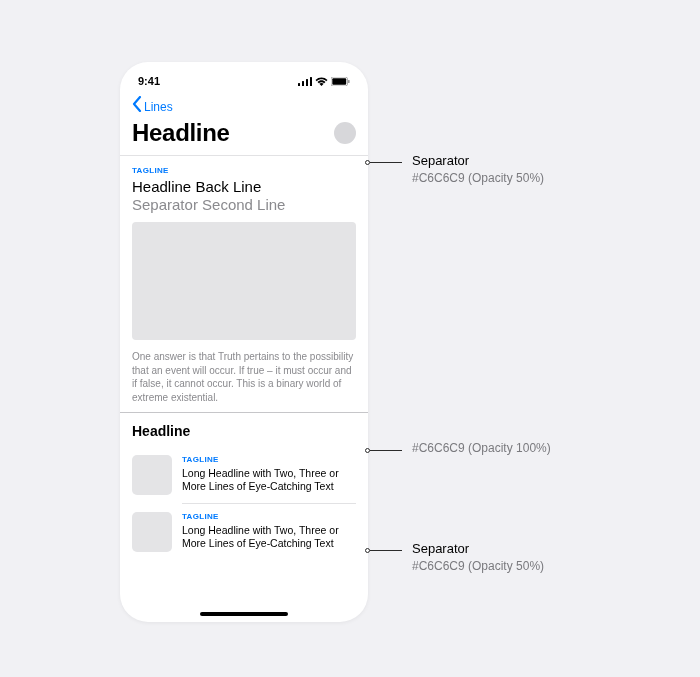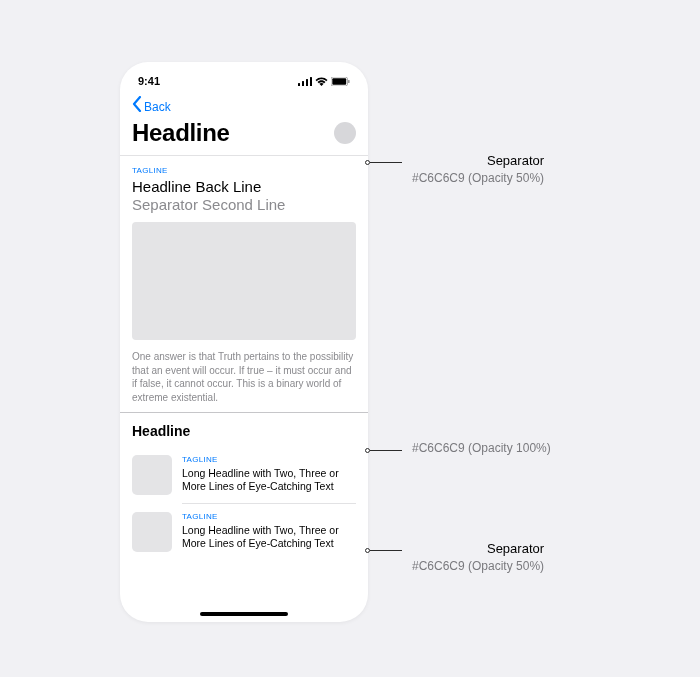--- a/index.html
+++ b/index.html
@@ -67,21 +67,21 @@
       background: #d7d7da;
     }
     .sep-50 { height: 1px; background: rgba(198,198,201,0.5); }
     .sep-100 { height: 1px; background: #c6c6c9; }
 
     .article {
       padding: 10px 12px 8px;
     }
     .tagline {
       font-size: 8px;
-      font-weight: 400;
+      font-weight: 700;
       letter-spacing: 0.3px;
       color: #007aff;
       text-transform: uppercase;
       margin-bottom: 3px;
     }
     .h1-line1 { font-size: 15px; font-weight: 500; color: #000; line-height: 1.2; }
     .h1-line2 { font-size: 15px; font-weight: 400; color: #8a8a8e; line-height: 1.2; margin-bottom: 8px; }
     .hero-img {
       width: 100%;
       height: 118px;
@@ -135,21 +135,20 @@
       height: 4px;
       background: #000;
       border-radius: 2px;
     }
 
     
     .annot {
       position: absolute;
       display: flex;
       align-items: flex-start;
-      text-align: right;
     }
     .annot-dot {
       width: 5px;
       height: 5px;
       border: 1px solid #2b2b2b;
       border-radius: 50%;
       background: #fff;
       margin-top: 7px;
       flex-shrink: 0;
     }
@@ -186,21 +185,21 @@
         </svg>
     </span>
   </div>
 
   <div class="nav-bar">
     <span class="back-chevron">
       <svg width="10" height="16" viewBox="0 0 10 16">
           <path d="M8 1 L2 8 L8 15" stroke="#007aff" stroke-width="2.2" fill="none" stroke-linecap="round" stroke-linejoin="round"></path>
         </svg>
     </span>
-    <span class="back-label">Back</span>
+    <span class="back-label">Lines</span>
   </div>
 
   <div class="header-row">
     <div class="large-title">Headline</div>
     <div class="avatar"></div>
   </div>
 
   <div class="sep-50"></div>
 
   <div class="article">

